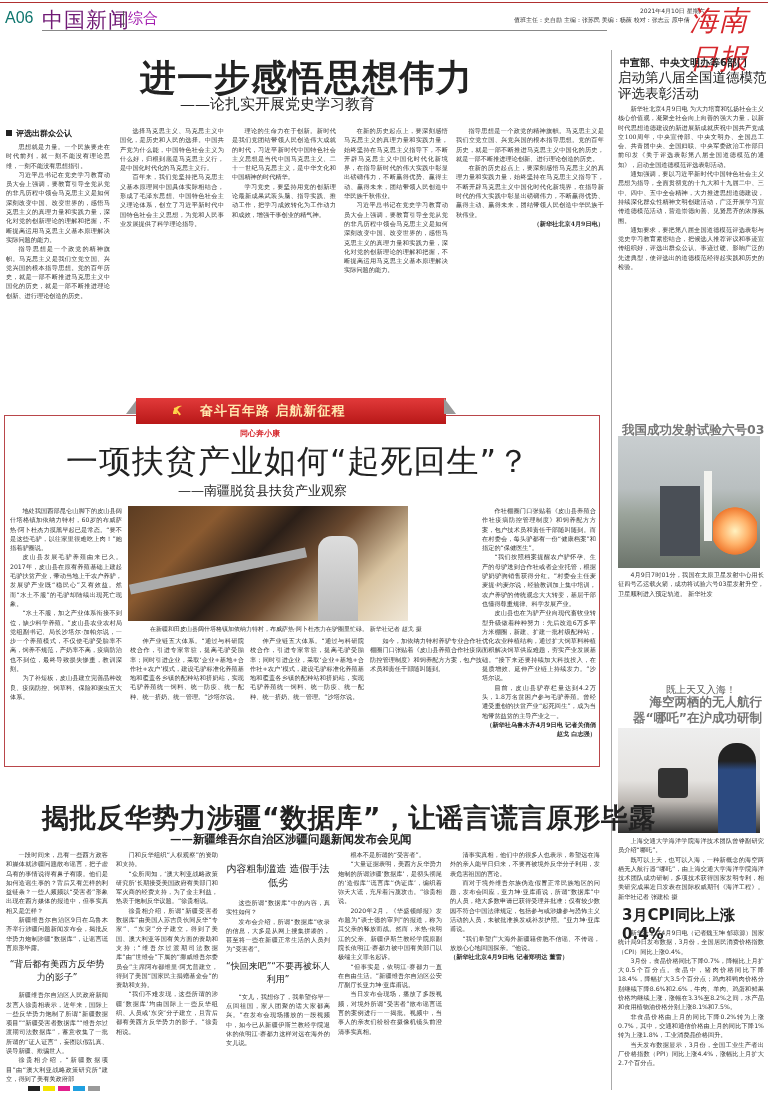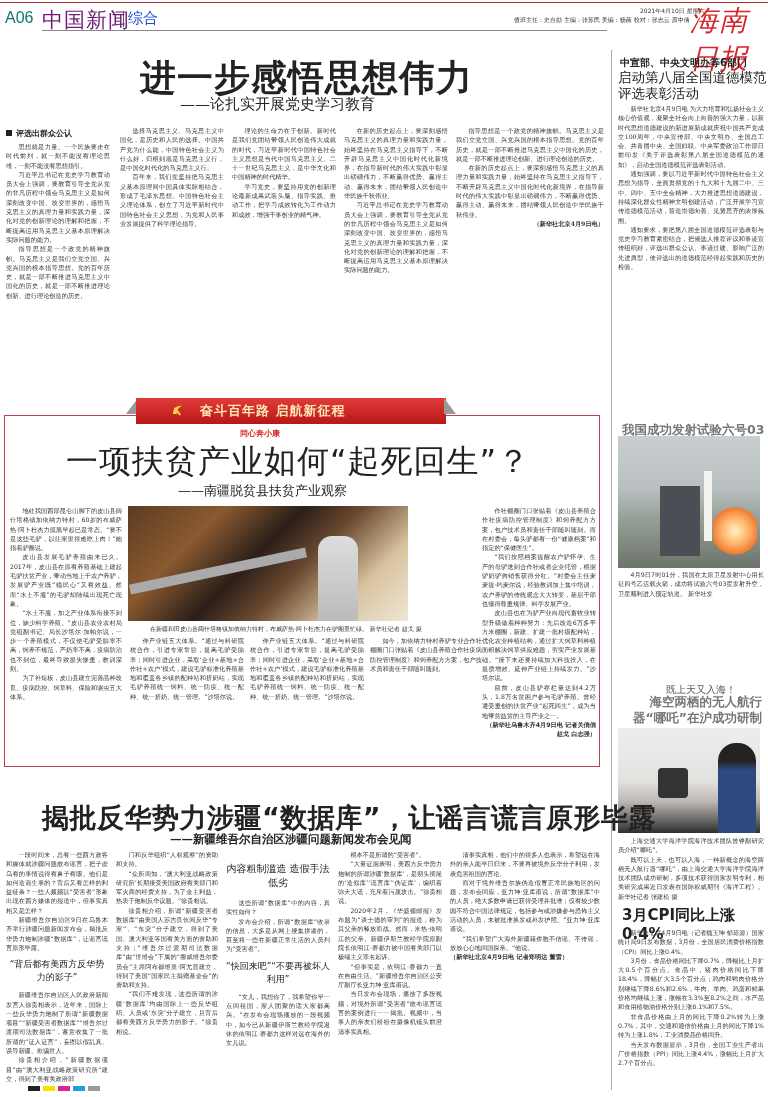--- a/index.html
+++ b/index.html
@@ -2,21 +2,21 @@
 <html><head>
 <meta charset="utf-8">
 <style>
 *{box-sizing:border-box;margin:0;padding:0}
 html,body{width:768px;height:1097px;background:#fff;overflow:hidden}
 body{font-family:"DejaVu Sans","Liberation Sans",sans-serif;color:#222;position:relative}
 .topline{position:absolute;left:0;top:2px;width:768px;height:1px;background:#b03030}
 .pagenum{position:absolute;left:5px;top:9px;font-size:16px;color:#0f766e;font-family:"Liberation Sans",sans-serif}
 .section{position:absolute;left:42px;top:6px;font-size:21px;font-weight:normal;color:#701a75;letter-spacing:1px}
 .sep{position:absolute;left:123px;top:11px;width:1px;height:16px;background:#555}
-.subsection{position:absolute;left:128px;top:9px;font-size:15px;color:#1d4ed8}
+.subsection{position:absolute;left:128px;top:9px;font-size:15px;color:#a21caf}
 .headrule{position:absolute;left:42px;top:30px;width:565px;height:1px;background:#888}
 .dateline{position:absolute;left:640px;top:7px;font-size:6px;color:#333;white-space:nowrap}
 .editors{position:absolute;left:514px;top:16px;font-size:6px;color:#333;white-space:nowrap}
 .logo{position:absolute;left:690px;top:2px;font-size:28px;color:#d6262b;font-family:"DejaVu Serif",serif;font-style:italic;letter-spacing:1px}
 .h1{position:absolute;left:140px;top:54px;font-size:36px;font-weight:bold;font-family:"DejaVu Serif",serif;color:#222;letter-spacing:1px}
 .h1sub{position:absolute;left:180px;top:95px;font-size:15px;font-family:"DejaVu Serif",serif;color:#222}
 .col{position:absolute;font-size:6.2px;line-height:9.3px;color:#333;text-align:justify;overflow:hidden;font-family:"DejaVu Serif",serif}
 .col p{text-indent:2em}
 .byline{position:absolute;left:6px;top:128px;font-size:8px;font-weight:bold;color:#222}
 .byline .sq{display:inline-block;width:6px;height:6px;background:#222;margin-right:4px}

